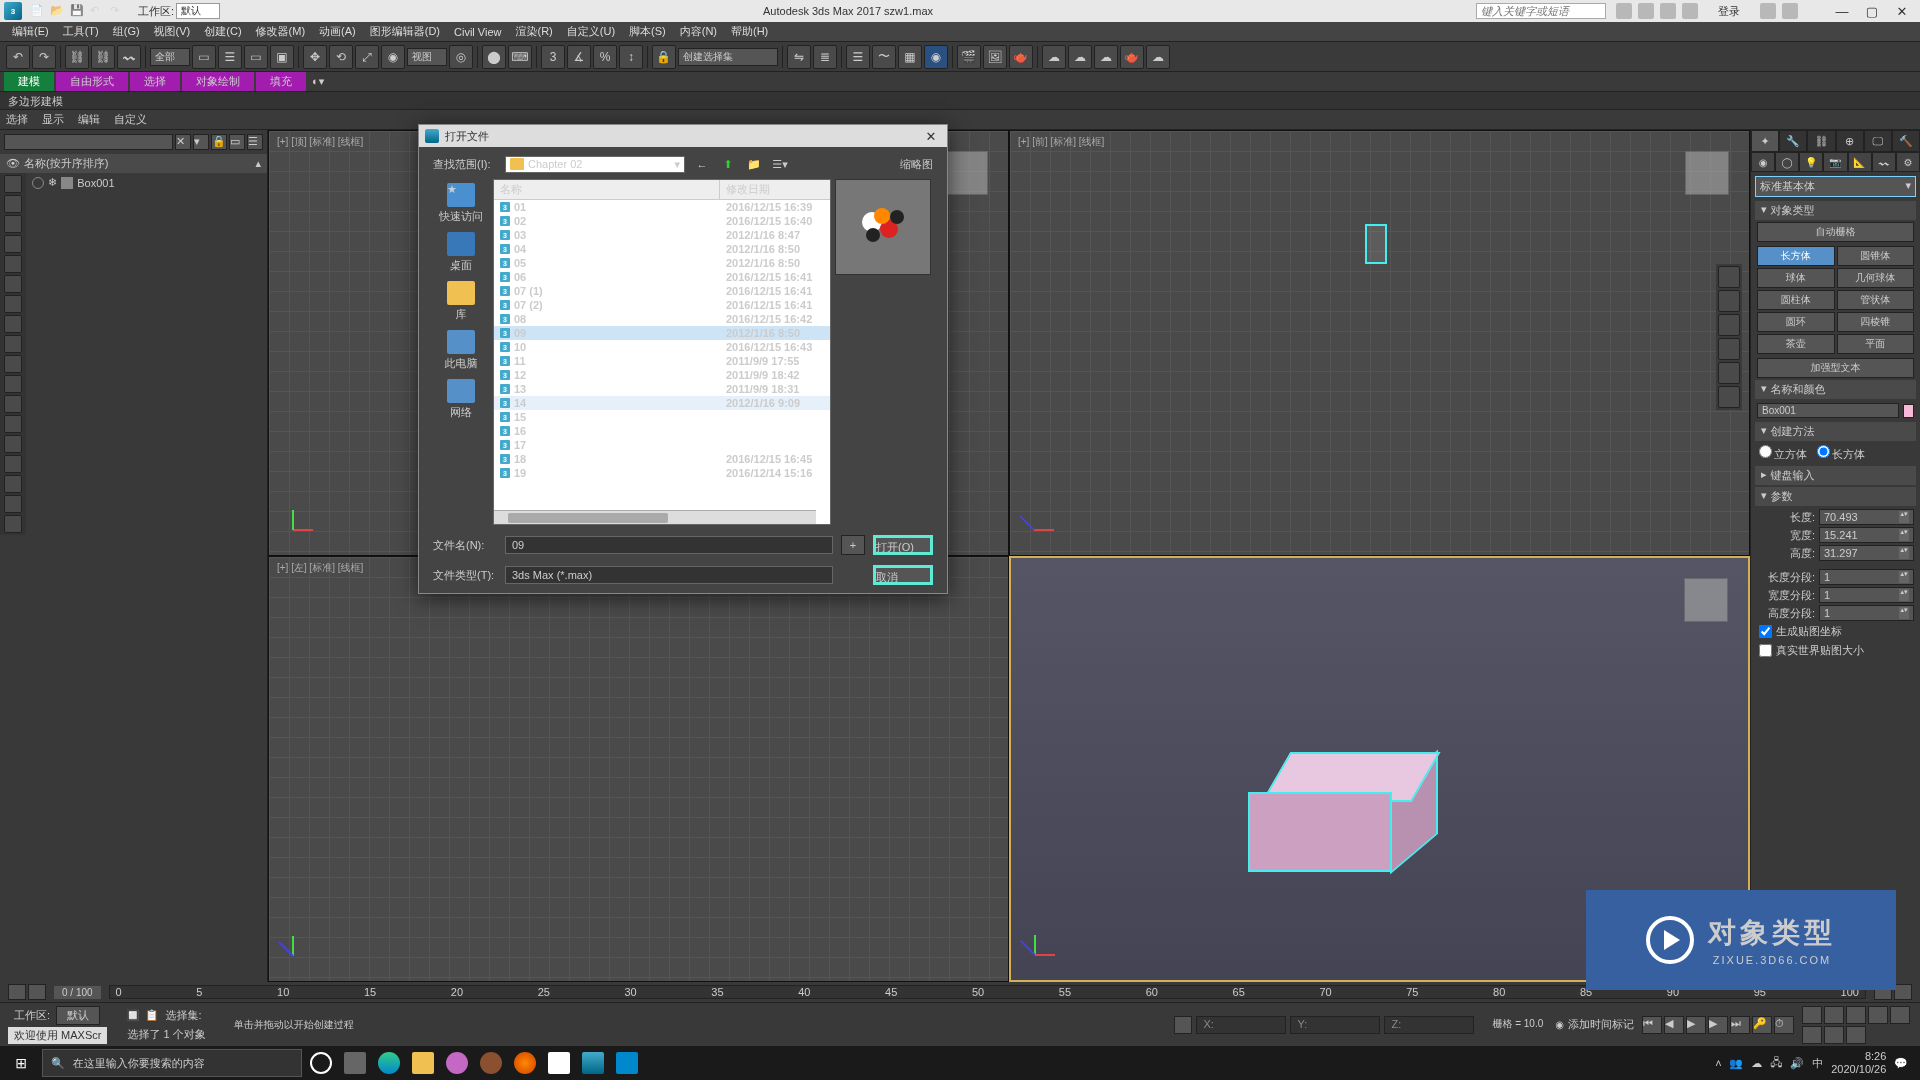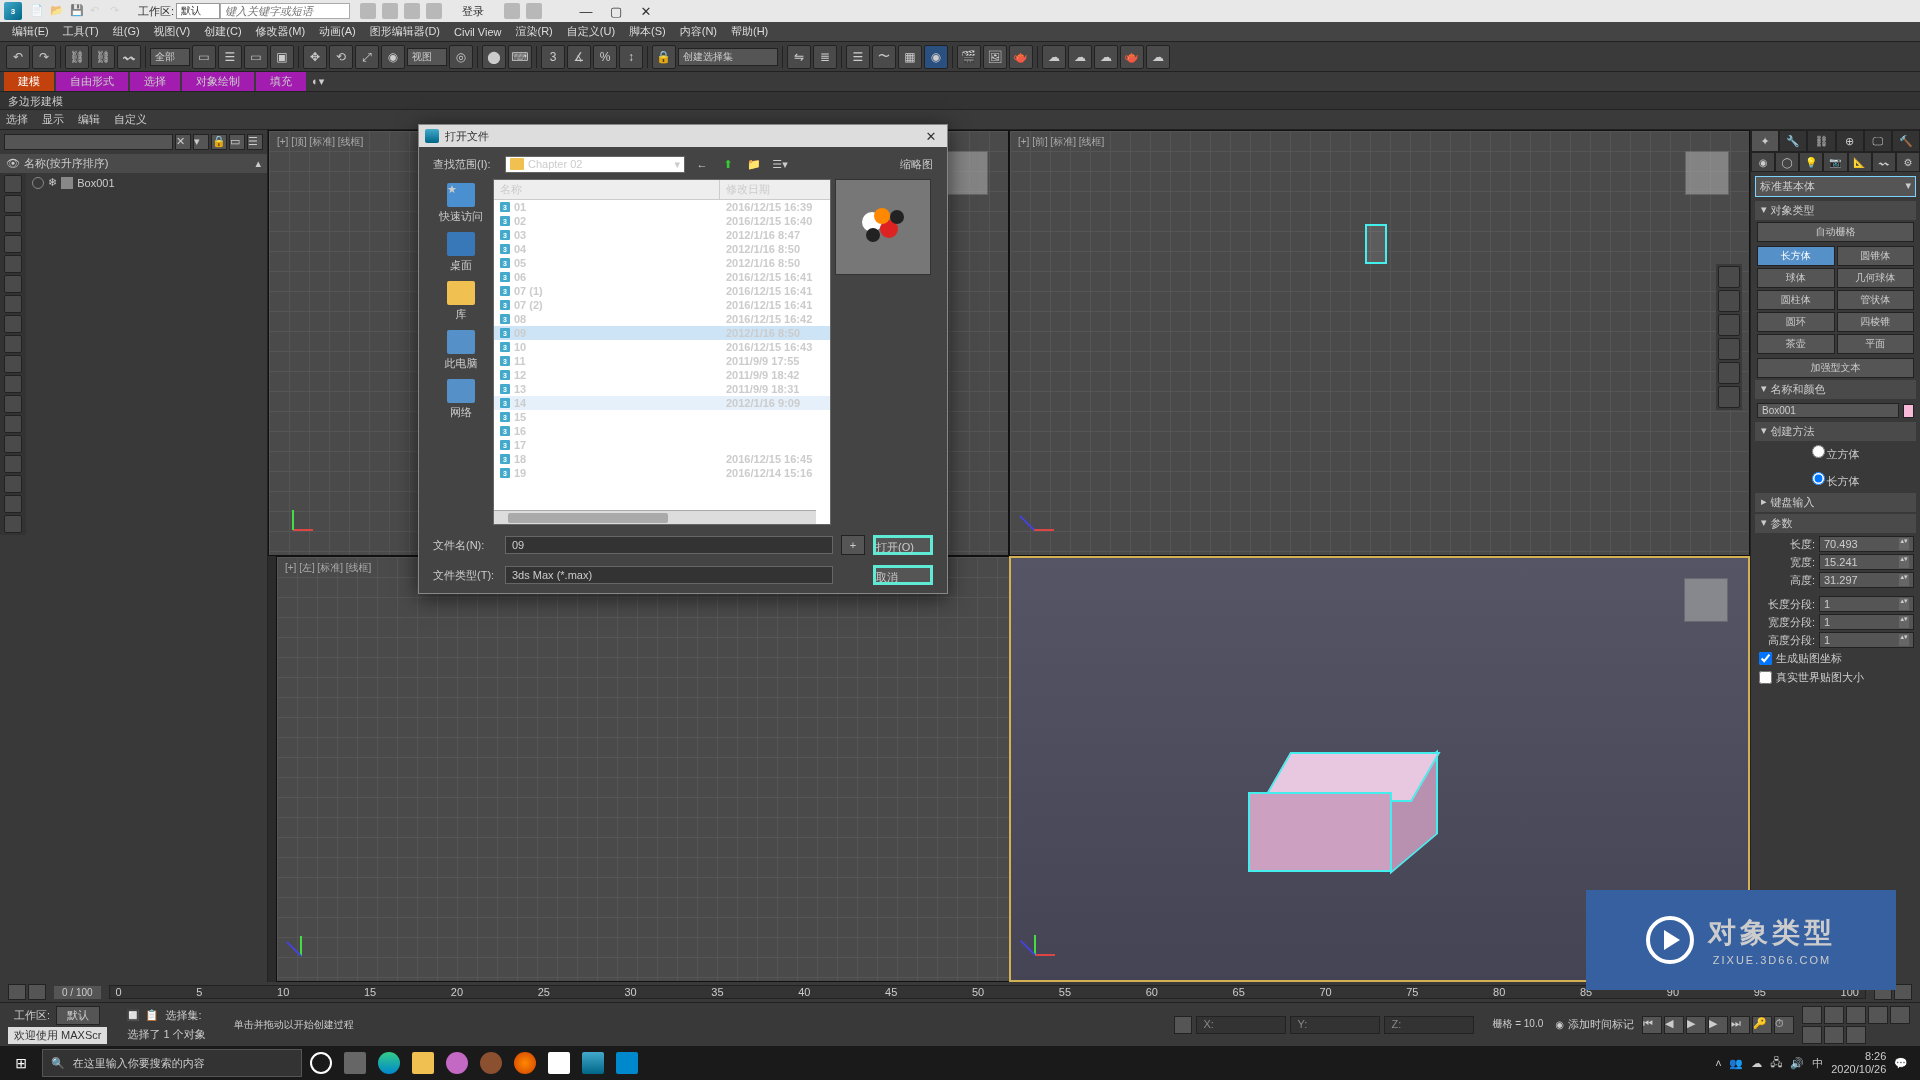--- a/index.html
+++ b/index.html
@@ -26,21 +26,21 @@
 
 
 .main-tb { height:30px; background:#3a3a3a; display:flex; align-items:center; padding:0 6px; gap:2px; border-bottom:1px solid #222; }
 .main-tb .btn { width:24px; height:24px; background:#4a4a4a; border:1px solid #222; border-radius:2px; display:flex; align-items:center; justify-content:center; font-size:12px; }
 .main-tb .sep { width:1px; height:22px; background:#222; margin:0 2px; }
 .main-tb .combo { background:#555; border:1px solid #222; color:#ccc; padding:1px 14px 1px 4px; font-size:10px; }
 
 
 .ribbon-tabs { height:20px; background:#3a3a3a; display:flex; align-items:center; padding:0 4px; gap:2px; border-bottom:1px solid #222; }
 .ribbon-tabs span { padding:2px 14px; background:#a21caf; color:#ccc; font-size:11px; }
-.ribbon-tabs span.active { background:#c2410c; color:#fff; }
+.ribbon-tabs span.active { background:#15803d; color:#fff; }
 .ribbon-sub { height:18px; background:#333; padding:2px 8px; color:#ccc; font-size:11px; border-bottom:1px solid #222; }
 .ribbon-bar { height:20px; background:#3a3a3a; display:flex; align-items:center; padding:0 6px; gap:14px; border-bottom:1px solid #222; }
 .ribbon-bar span { color:#ccc; font-size:11px; }
 
 
 .main-area { position:absolute; top:130px; left:0; right:0; bottom:64px; display:flex; }
 
 
 .left-panel { width:268px; background:#393939; border-right:1px solid #222; display:flex; flex-direction:column; }
 .left-panel .filter { height:24px; display:flex; align-items:center; padding:0 4px; gap:2px; }
@@ -55,21 +55,21 @@
 .left-panel .tree .row { display:flex; align-items:center; gap:4px; padding:1px 0; }
 .left-panel .tree .row .eye { width:12px; height:12px; border:1px solid #888; border-radius:50%; }
 .left-panel .tree .row .box-ic { width:12px; height:12px; background:#888; }
 
 
 .viewports { flex:1; position:relative; background:#2b2b2b; }
 .vp { position:absolute; border:1px solid #111; }
 .vp .label { position:absolute; top:4px; left:8px; color:#aaa; font-size:10px; }
 .vp.tl { left:0; top:0; width:50%; height:50%; background:#4a4a4a; background-image:linear-gradient(#555 1px,transparent 1px),linear-gradient(90deg,#555 1px,transparent 1px); background-size:20px 20px; }
 .vp.tr { right:0; top:0; width:50%; height:50%; background:#4a4a4a; background-image:linear-gradient(#555 1px,transparent 1px),linear-gradient(90deg,#555 1px,transparent 1px); background-size:20px 20px; }
-.vp.bl { left:8px; bottom:0; width:50%; height:50%; background:#4a4a4a; background-image:linear-gradient(#555 1px,transparent 1px),linear-gradient(90deg,#555 1px,transparent 1px); background-size:20px 20px; }
+.vp.bl { left:0; bottom:0; width:50%; height:50%; background:#4a4a4a; background-image:linear-gradient(#555 1px,transparent 1px),linear-gradient(90deg,#555 1px,transparent 1px); background-size:20px 20px; }
 .vp.br { right:0; bottom:0; width:50%; height:50%; background:linear-gradient(#556,#445); border:2px solid #d4b055; }
 .vp.tr .rect-sel { position:absolute; left:48%; top:22%; width:22px; height:40px; border:2px solid #4ee; background:rgba(255,255,255,0.1); }
 .vp.br .cube { position:absolute; left:36%; top:46%; width:170px; height:130px; }
 .cube-face { position:absolute; }
 .cube .top { left:0; top:0; width:150px; height:50px; background:#e8c8e0; transform:skewX(-30deg); border:2px solid #4ee; }
 .cube .front { left:-28px; top:40px; width:144px; height:80px; background:#cca0c0; border:2px solid #4ee; }
 .cube .side { left:114px; top:18px; width:48px; height:84px; background:#b890b0; transform:skewY(-40deg); border:2px solid #4ee; }
 .vp .axis { position:absolute; left:14px; bottom:14px; width:40px; height:40px; }
 .axis .ax { position:absolute; left:10px; bottom:10px; width:20px; height:2px; }
 .axis .x { background:#d44; }
@@ -86,21 +86,21 @@
 .cmd-panel .sub-tabs span { flex:1; border:1px solid #222; display:flex; align-items:center; justify-content:center; font-size:10px; }
 .cmd-panel .combo { margin:4px; background:#555; border:1px solid #7dd3fc; padding:2px 4px; font-size:10px; display:flex; justify-content:space-between; }
 .cmd-panel .rollout-hdr { background:#4a4a4a; padding:2px 6px; margin:2px 4px; font-size:11px; display:flex; gap:4px; }
 .cmd-panel .btn-grid { display:grid; grid-template-columns:1fr 1fr; gap:2px; padding:2px 6px; }
 .cmd-panel .btn-grid span { background:#555; border:1px solid #222; text-align:center; padding:2px 0; font-size:10px; }
 .cmd-panel .btn-grid span.active { background:#5590c8; color:#fff; }
 .cmd-panel .btn-wide { background:#555; border:1px solid #222; text-align:center; padding:2px; margin:2px 6px; font-size:10px; }
 .cmd-panel .name-row { display:flex; padding:2px 6px; gap:4px; align-items:center; }
 .cmd-panel .name-row input { flex:1; background:#555; border:1px solid #222; color:#ccc; padding:1px 4px; font-size:10px; }
 .cmd-panel .name-row .swatch { width:18px; height:14px; background:#f8b8d8; border:1px solid #222; }
-.cmd-panel .radio-row { display:flex; gap:10px; padding:2px 8px; font-size:10px; align-items:center;flex-direction:column; }
+.cmd-panel .radio-row { display:flex; gap:10px; padding:2px 8px; font-size:10px; align-items:center; }
 .cmd-panel .radio-row input { margin-right:2px; }
 .cmd-panel .param-row { display:flex; padding:1px 6px; gap:4px; align-items:center; font-size:10px; }
 .cmd-panel .param-row .lbl { width:58px; text-align:right; }
 .cmd-panel .param-row .spin { flex:1; background:#555; border:1px solid #222; padding:1px 4px; display:flex; justify-content:space-between; }
 .cmd-panel .param-row .spin .arrows { width:10px; background:#666; font-size:7px; text-align:center; line-height:5px; }
 .cmd-panel .chk-row { padding:2px 8px; font-size:10px; display:flex; align-items:center; gap:4px; }
 
 
 .dialog { position:absolute; left:418px; top:124px; width:530px; background:#444; border:1px solid #888; box-shadow:0 4px 20px rgba(0,0,0,.6); z-index:100; }
 .dialog .dlg-title { height:22px; background:#ddd; display:flex; align-items:center; padding:0 6px; color:#333; }
@@ -200,20 +200,21 @@
   <span class="logo">3</span>
   <div class="qa">
     <span>📄</span>
     <span>📂</span>
     <span>💾</span>
     <span>↶</span>
     <span>↷</span>
   </div>
   <span class="ws-label">工作区: </span>
   <span class="ws-combo">默认</span>
+  <span class="title-text">Autodesk 3ds Max 2017   szw1.max</span>
   <input class="search" placeholder="键入关键字或短语" style="">
   <div class="title-icons">
     <span></span>
     <span></span>
     <span></span>
     <span></span>
   </div>
   <span class="login">登录</span>
   <div class="title-icons">
     <span></span>

